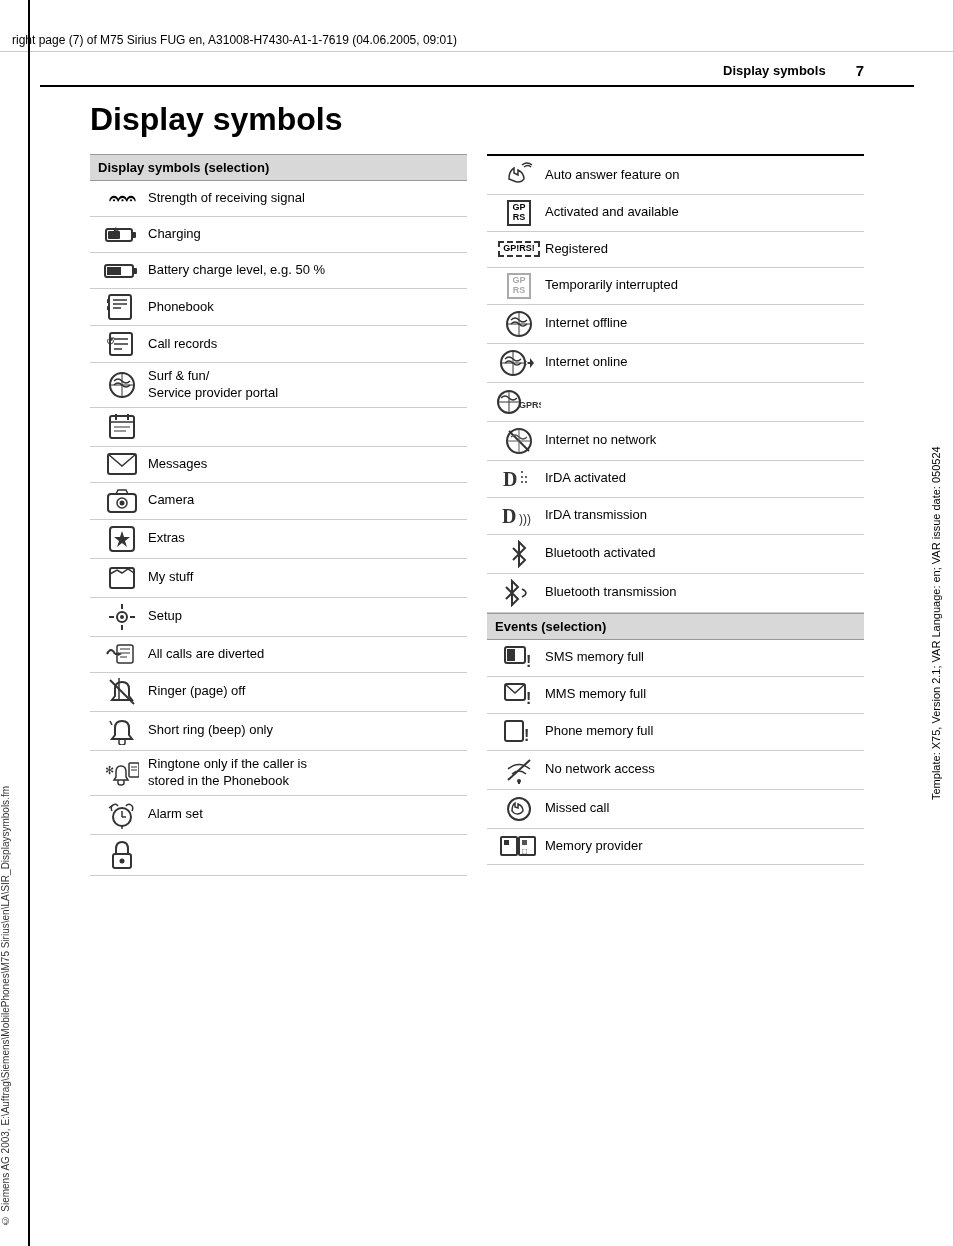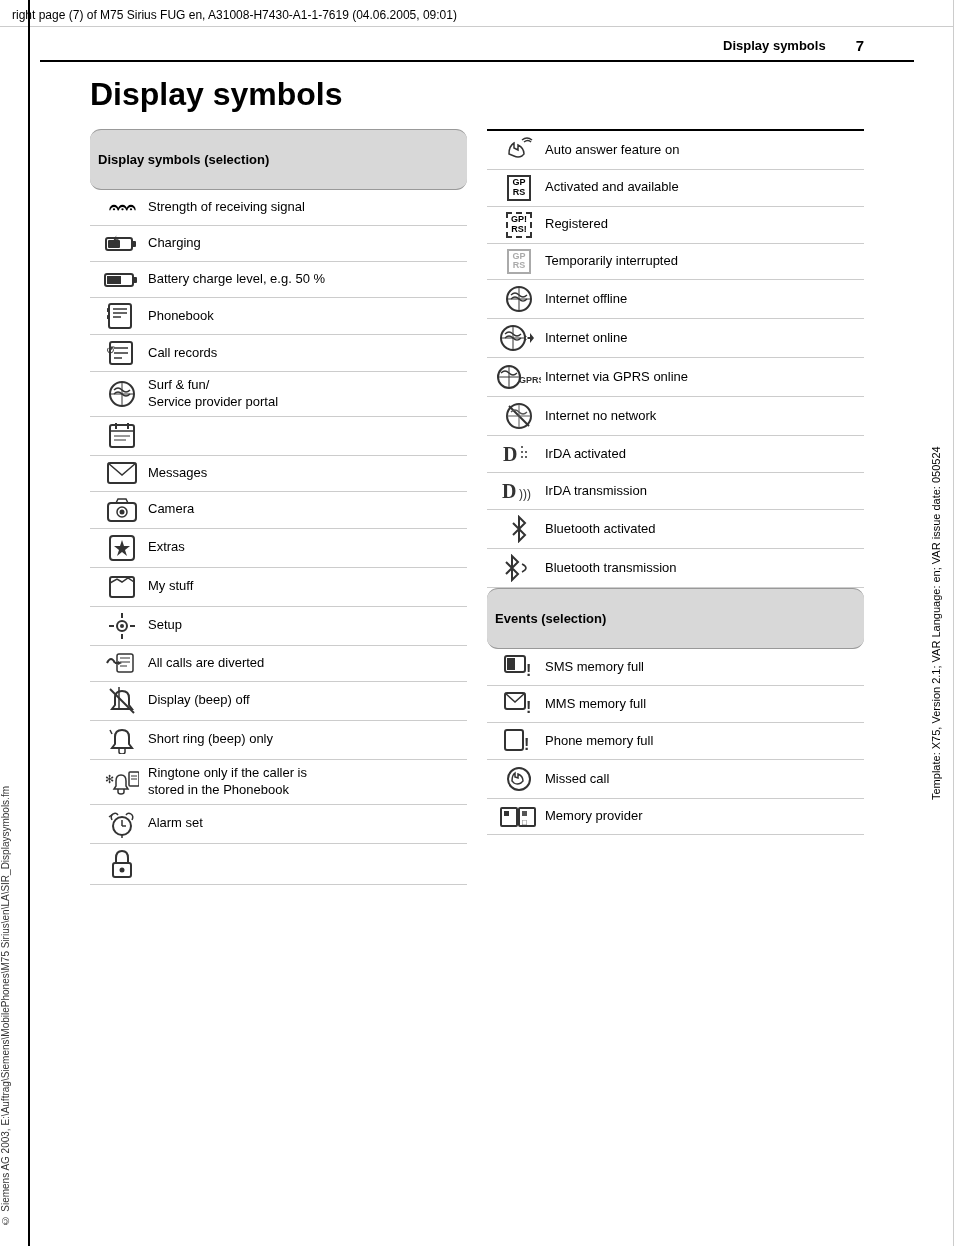--- a/index.html
+++ b/index.html
@@ -13,20 +13,21 @@
       position: relative;
       overflow: hidden;
     }
 
     
     .top-bar {
       font-size: 12px;
       padding: 8px 12px 4px 12px;
       border-bottom: 1px solid #ccc;
       color: #000;
+      margin-top: 25px;
     }
 
     
     .right-sidebar {
       position: absolute;
       right: 0;
       top: 0;
       bottom: 0;
       width: 36px;
       border-left: 1px solid #ccc;
@@ -99,24 +100,23 @@
     .col-right {
       flex: 1;
       min-width: 0;
     }
 
     
     .section-header {
       background: #d8d8d8;
       font-weight: bold;
       font-size: 13px;
-      padding: 22px 8px;
+      padding: 5px 8px;
       border-top: 1px solid #999;
       border-bottom: 1px solid #999;
-      border-radius: 11px;
     }
 
     
     .symbol-row {
       display: flex;
       align-items: center;
       padding: 5px 6px;
       border-bottom: 1px solid #ccc;
       min-height: 36px;
     }
@@ -141,21 +141,21 @@
       align-items: center;
       border: 2px solid #333;
       font-size: 9px;
       font-weight: bold;
       line-height: 1.1;
       padding: 1px 3px;
       font-family: Arial, sans-serif;
     }
     .gprs-box-dashed {
       display: inline-flex;
-      flex-direction: column;
+      flex-direction: row;
       align-items: center;
       border: 2px dashed #333;
       font-size: 9px;
       font-weight: bold;
       line-height: 1.1;
       padding: 1px 3px;
       font-family: Arial, sans-serif;
     }
 
     
@@ -353,21 +353,21 @@
       </div>
 
       <div class="symbol-row">
         <div class="symbol-cell">
           <svg width="28" height="28" viewBox="0 0 28 28">
             <path d="M7,18 L7,11 Q7,4 14,4 Q21,4 21,11 L21,18 L24,22 L4,22 Z" fill="none" stroke="#333" stroke-width="2"></path>
             <line x1="2" y1="2" x2="26" y2="26" stroke="#333" stroke-width="2"></line>
             <line x1="11" y1="22" x2="11" y2="26 Q11,28 14,28 Q17,28 17,26 L17,22" fill="none" stroke="#333" stroke-width="1.5"></line>
           </svg>
         </div>
-        <div class="symbol-desc">Display (beep) off</div>
+        <div class="symbol-desc">Ringer (page) off</div>
       </div>
 
       <div class="symbol-row">
         <div class="symbol-cell">
           <svg width="28" height="28" viewBox="0 0 28 28">
             <path d="M7,18 L7,11 Q7,4 14,4 Q21,4 21,11 L21,18 L24,22 L4,22 Z" fill="none" stroke="#333" stroke-width="2"></path>
             <path d="M11,22 L11,26 Q11,28 14,28 Q17,28 17,26 L17,22" fill="none" stroke="#333" stroke-width="1.5"></path>
             <line x1="4" y1="8" x2="2" y2="4" stroke="#333" stroke-width="1.5"></line>
           </svg>
         </div>
@@ -489,21 +489,20 @@
       <div class="symbol-row">
         <div class="symbol-cell">
           <svg width="44" height="28" viewBox="0 0 44 28">
             <circle cx="12" cy="14" r="11" fill="none" stroke="#333" stroke-width="2"></circle>
             <path d="M4,10 Q8,6 12,10 Q16,14 20,10" fill="none" stroke="#333" stroke-width="1.2"></path>
             <line x1="12" y1="3" x2="12" y2="25" stroke="#333" stroke-width="1"></line>
             <line x1="1" y1="14" x2="23" y2="14" stroke="#333" stroke-width="1"></line>
             <text x="22" y="20" font-size="9" font-weight="bold" fill="#333">GPRS</text>
           </svg>
         </div>
-        <div class="symbol-desc">Internet via GPRS online</div>
       </div>
 
       <div class="symbol-row">
         <div class="symbol-cell">
           <svg width="28" height="28" viewBox="0 0 28 28">
             <circle cx="14" cy="14" r="12" fill="none" stroke="#333" stroke-width="2"></circle>
             <line x1="4" y1="4" x2="24" y2="24" stroke="#333" stroke-width="2"></line>
             <path d="M6,10 Q10,6 14,10 Q18,14 22,10" fill="none" stroke="#555" stroke-width="1.2"></path>
             <line x1="14" y1="2" x2="14" y2="26" stroke="#555" stroke-width="1"></line>
             <line x1="2" y1="14" x2="26" y2="14" stroke="#555" stroke-width="1"></line>
@@ -580,20 +579,32 @@
       <div class="symbol-row">
         <div class="symbol-cell">
           <svg width="30" height="26" viewBox="0 0 30 26">
             <rect x="1" y="2" width="18" height="20" rx="2" fill="none" stroke="#333" stroke-width="2"></rect>
             <text x="20" y="22" font-size="16" font-weight="bold" fill="#333">!</text>
           </svg>
         </div>
         <div class="symbol-desc">Phone memory full</div>
       </div>
 
+      <div class="symbol-row">
+        <div class="symbol-cell">
+          <svg width="30" height="28" viewBox="0 0 30 28">
+            <line x1="4" y1="24" x2="26" y2="4" stroke="#333" stroke-width="2"></line>
+            <path d="M15,24 L15,28" stroke="#333" stroke-width="2"></path>
+            <path d="M8,18 Q15,12 22,18" fill="none" stroke="#333" stroke-width="1.5"></path>
+            <path d="M4,13 Q15,4 26,13" fill="none" stroke="#333" stroke-width="1.5"></path>
+            <circle cx="15" cy="25" r="2" fill="#333"></circle>
+          </svg>
+        </div>
+        <div class="symbol-desc">No network access</div>
+      </div>
 
       <div class="symbol-row">
         <div class="symbol-cell">
           <svg width="28" height="28" viewBox="0 0 28 28">
             <circle cx="14" cy="14" r="11" fill="none" stroke="#333" stroke-width="2"></circle>
             <path d="M7,16 Q7,10 10,8 L10,12 L13,13 L13,9 Q18,11 18,16 L16,18 Q12,20 9,18 Z" fill="none" stroke="#333" stroke-width="1.5"></path>
           </svg>
         </div>
         <div class="symbol-desc">Missed call</div>
       </div>

